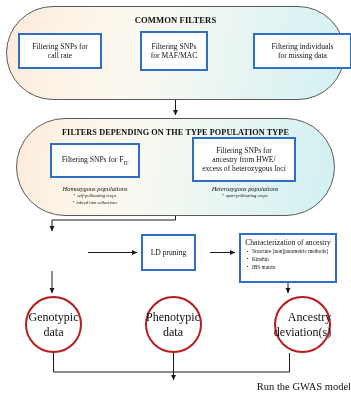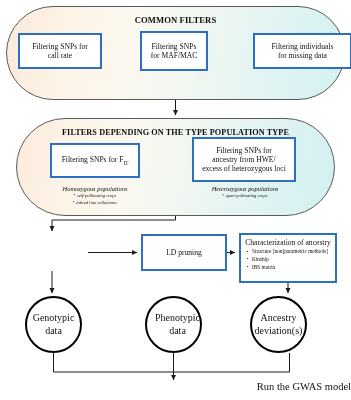--- a/index.html
+++ b/index.html
@@ -107,21 +107,21 @@
   .box-callrate   { left: 18px;  top: 33px; width: 84px;  height: 36px; }
   .box-mafmac     { left: 140px; top: 31px; width: 68px;  height: 40px; }
   .box-missing    { left: 253px; top: 33px; width: 99px;  height: 36px; }
 
   
   .box-fit        { left: 50px;  top: 143px; width: 90px;  height: 35px; }
   .box-hwe        { left: 192px; top: 137px; width: 104px; height: 45px; }
 
   
   .box-dup        { left: 16px;  top: 234px; width: 72px;  height: 37px; }
-  .box-ld         { left: 141px; top: 234px; width: 86px;  height: 37px; }
+  .box-ld         { left: 141px; top: 234px; width: 55px;  height: 37px; }
   .box-ancestry   { left: 239px; top: 223px; width: 98px;  height: 50px; margin-top: 10px; }
 
   
   .subcap {
     position: absolute;
     font-style: italic;
     text-align: center;
     color: #111;
   }
   .subcap .head {
@@ -146,34 +146,34 @@
     margin-right: 2px;
     vertical-align: 1px;
   }
   .subcap-homo  { left: 30px;  top: 185px; width: 130px; }
   .subcap-hetero{ left: 186px; top: 185px; width: 118px; }
 
   
   .circle {
     position: absolute;
     box-sizing: border-box;
-    border: 2px solid #000000;
+    border: 2px solid #b91c1c;
     border-radius: 50%;
     background: #ffffff;
     display: flex;
     align-items: center;
     justify-content: center;
     text-align: center;
-    font-size: 10px;
+    font-size: 12px;
     line-height: 1.25;
     color: #111;
   }
   .circle-geno   { left: 25px;  top: 296px; width: 57px; height: 57px; }
   .circle-pheno  { left: 145px; top: 296px; width: 57px; height: 57px; justify-content: flex-end; }
-  .circle-anc    { left: 250px; top: 296px; width: 57px; height: 57px; }
+  .circle-anc    { left: 274px; top: 296px; width: 57px; height: 57px; text-align: right; }
 
   
   .final-label {
     position: absolute;
     left: 0; right: 0;
     top: 381px;
     text-align: right;
     font-size: 10.5px;
     color: #111;
   }

